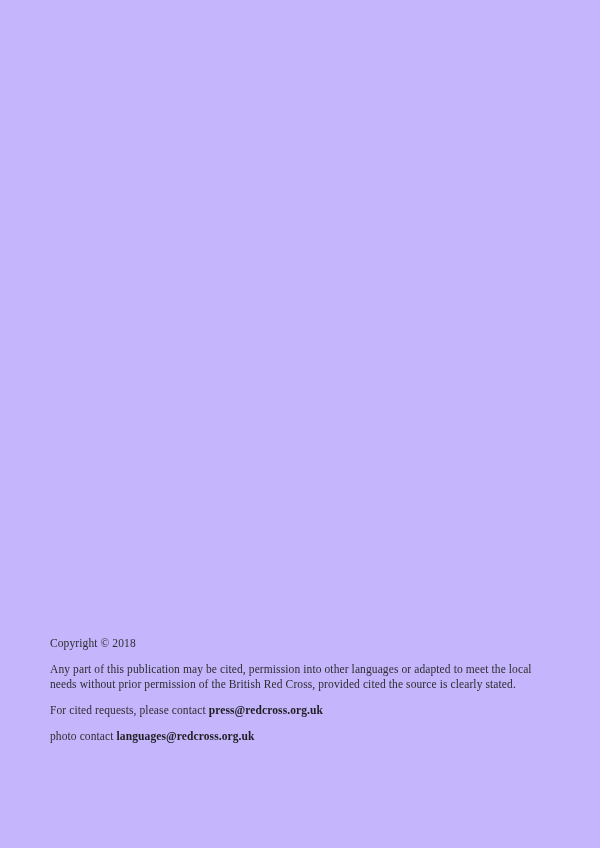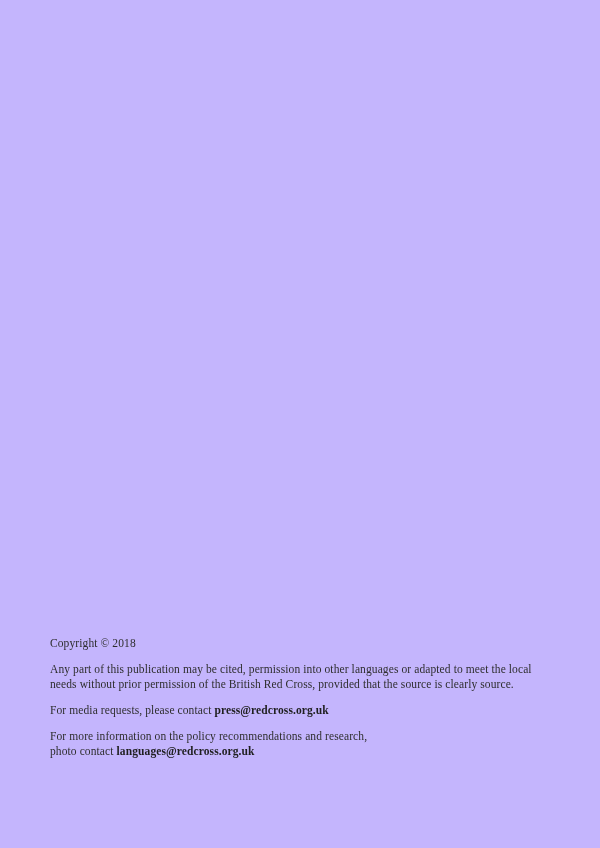--- a/index.html
+++ b/index.html
@@ -40,27 +40,26 @@
 </head>
 <body>
 
 <div class="page">
   <div class="colophon">
 
     <p>Copyright © 2018</p>
 
     <p>
       <span class="line">Any part of this publication may be cited, permission into other languages or adapted to meet the local</span>
-      <span class="line">needs without prior permission of the British Red Cross, provided that the source is clearly source.</span>
+      <span class="line">needs without prior permission of the British Red Cross, provided cited the source is clearly stated.</span>
     </p>
 
 
     <p>
-      <span>For media requests, please contact </span><span class="email">press@redcross.org.uk</span>
+      <span>For cited requests, please contact </span><span class="email">press@redcross.org.uk</span>
     </p>
 
     <p>
-      <span class="line">For more information on the policy recommendations and research,</span>
       <span class="line"><span>photo contact </span><span class="email">languages@redcross.org.uk</span></span>
     </p>
 
   </div>
 </div>
 
 </body></html>

